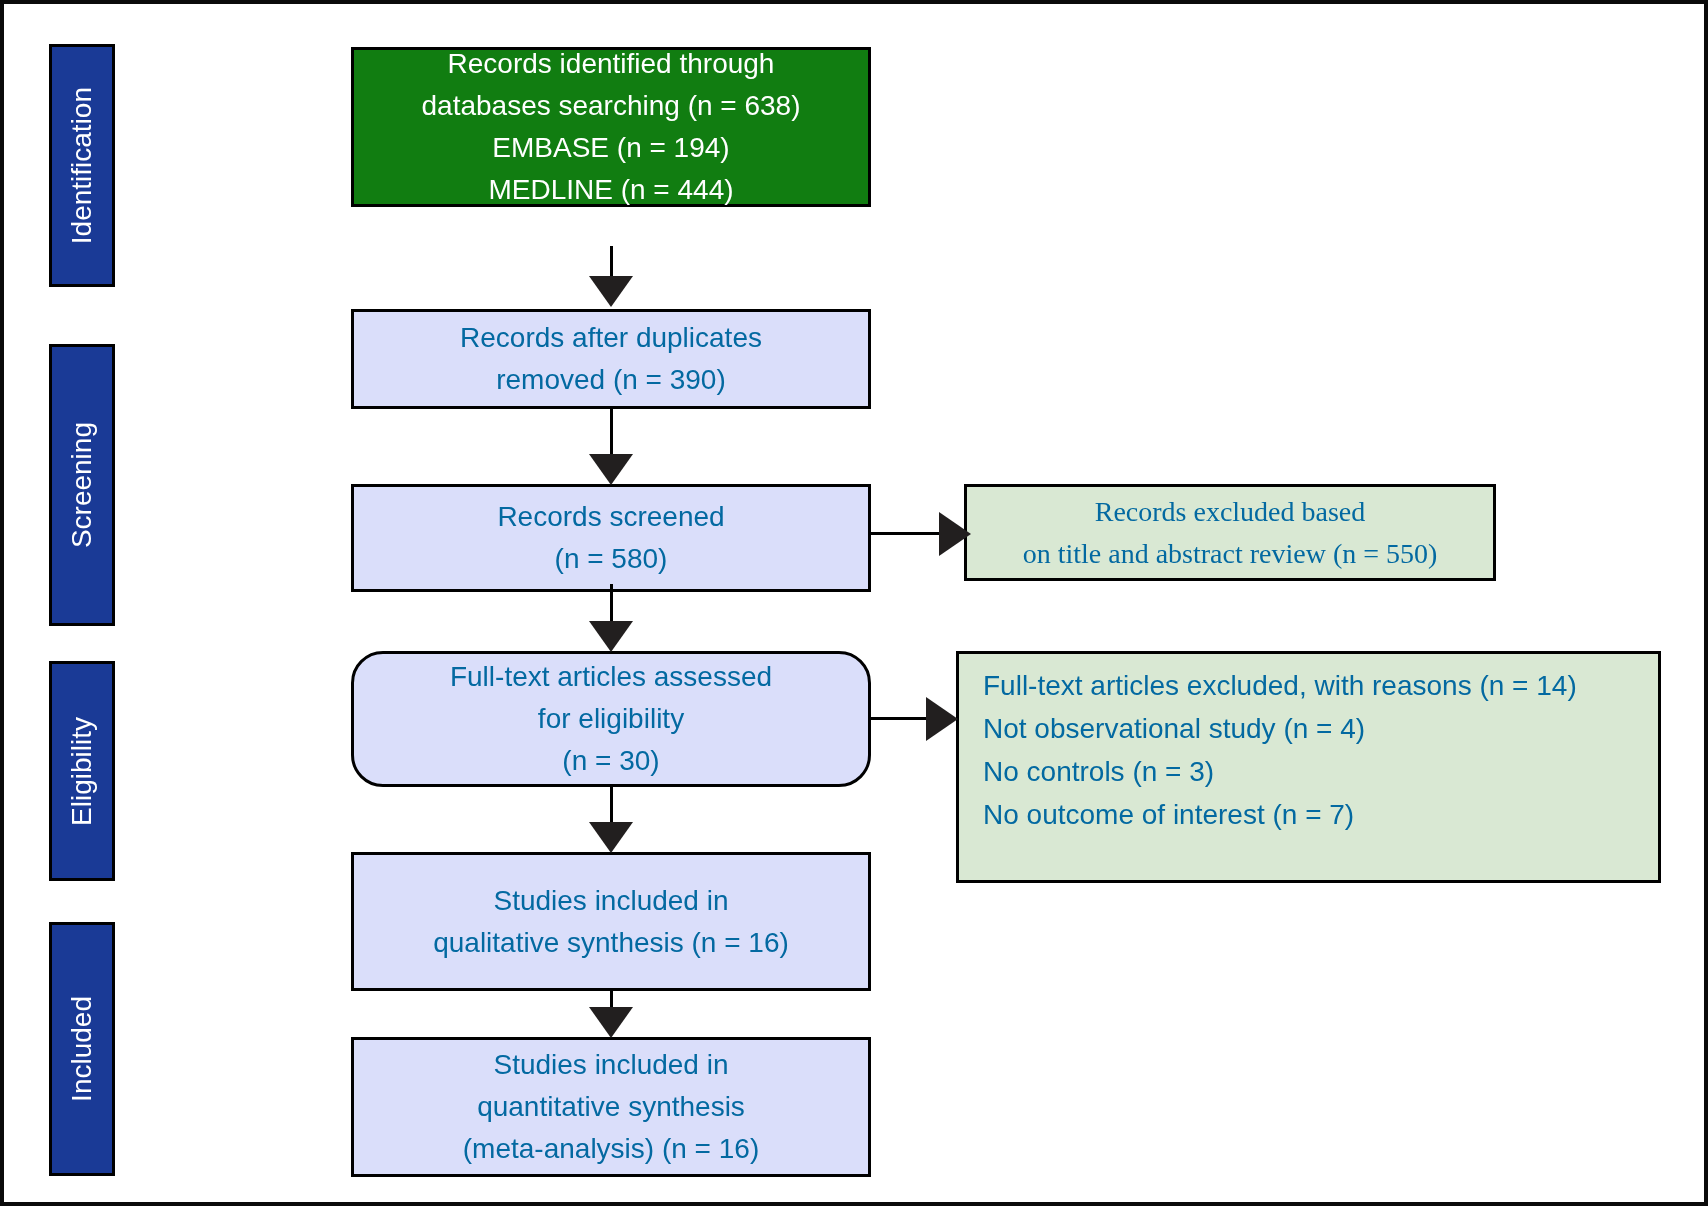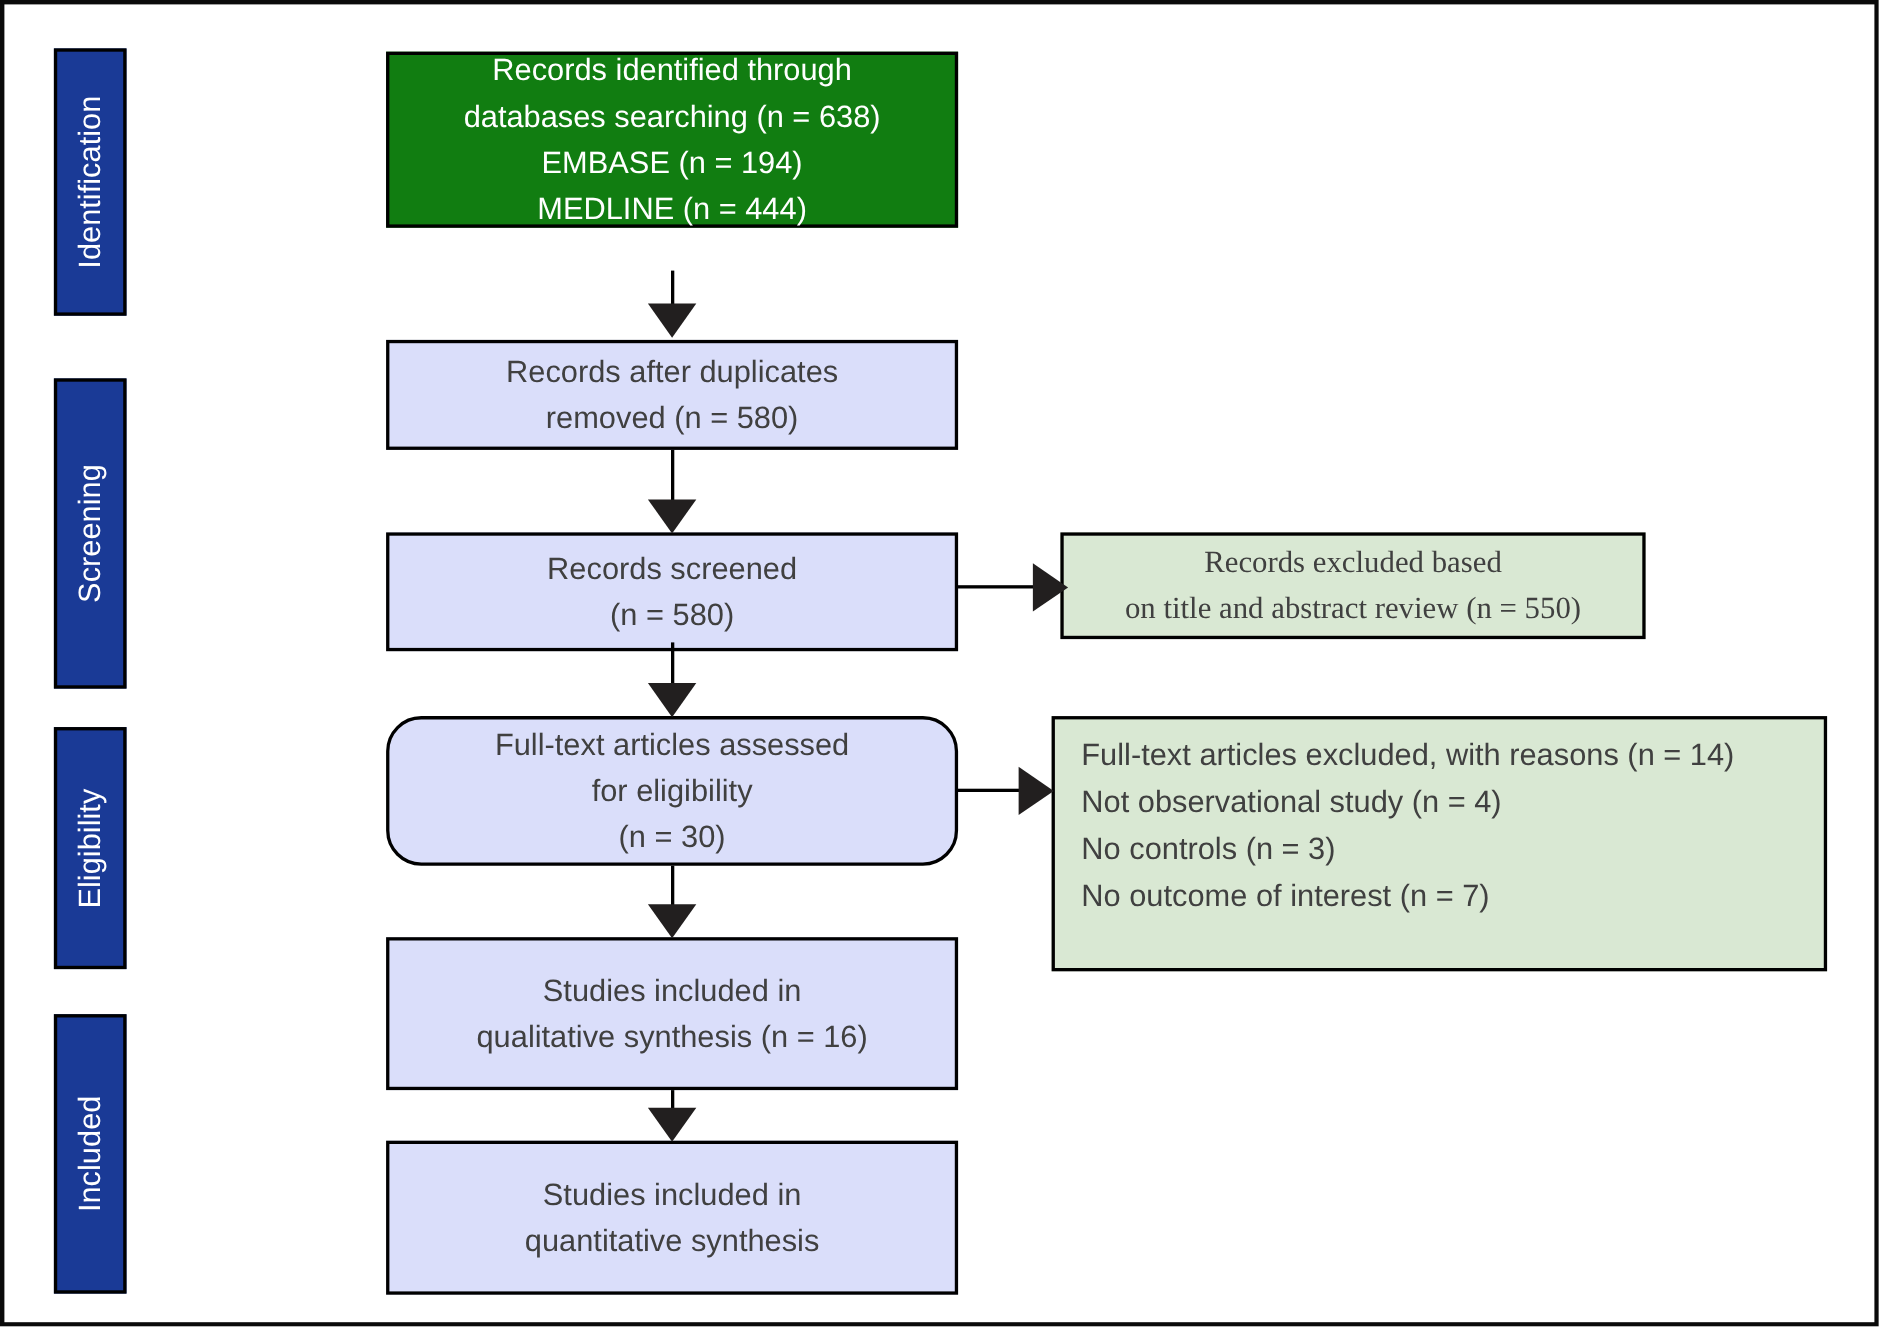--- a/index.html
+++ b/index.html
@@ -40,21 +40,21 @@
   .box {
     position: absolute;
     box-sizing: border-box;
     border: 3px solid #000000;
     display: flex;
     flex-direction: column;
     align-items: center;
     justify-content: center;
     font-size: 28px;
     line-height: 42px;
-    color: #404040;
+    color: #0369a1;
     text-align: center;
   }
   .main-col { left: 347px; width: 520px; }
   .box.green {
     background: var(--identified-box-bg, #117d11);
     color: #ffffff;
   }
   .box.lavender { background: var(--process-box-bg, #dadefa); }
   .box.palegreen { background: var(--excluded-box-bg, #d9e8d3); }
   .box.left-align {
@@ -112,21 +112,21 @@
 
   <div class="box green main-col" style="top:43px;height:160px;">
     <div>Records identified through</div>
     <div>databases searching (n = 638)</div>
     <div>EMBASE (n = 194)</div>
     <div>MEDLINE (n = 444)</div>
   </div>
 
   <div class="box lavender main-col" style="top:305px;height:100px;">
     <div>Records after duplicates</div>
-    <div>removed (n = 580)</div>
+    <div>removed (n = 390)</div>
   </div>
 
   <div class="box lavender main-col" style="top:480px;height:108px;">
     <div>Records screened</div>
     <div>(n = 580)</div>
   </div>
 
   <div class="box lavender main-col" style="top:647px;height:136px;border-radius:32px;">
     <div>Full-text articles assessed</div>
     <div>for eligibility</div>
@@ -134,20 +134,21 @@
   </div>
 
   <div class="box lavender main-col" style="top:848px;height:139px;">
     <div>Studies included in</div>
     <div>qualitative synthesis (n = 16)</div>
   </div>
 
   <div class="box lavender main-col" style="top:1033px;height:140px;">
     <div>Studies included in</div>
     <div>quantitative synthesis</div>
+    <div>(meta-analysis) (n = 16)</div>
   </div>
 
   <div class="box palegreen" style="left:960px;top:480px;width:532px;height:97px;font-family:Liberation Serif, serif;">
     <div>Records excluded based</div>
     <div>on title and abstract review (n = 550)</div>
   </div>
 
   <div class="box palegreen left-align" style="left:952px;top:647px;width:705px;height:232px;">
     <div>Full-text articles excluded, with reasons (n = 14)</div>
     <div>Not observational study (n = 4)</div>

